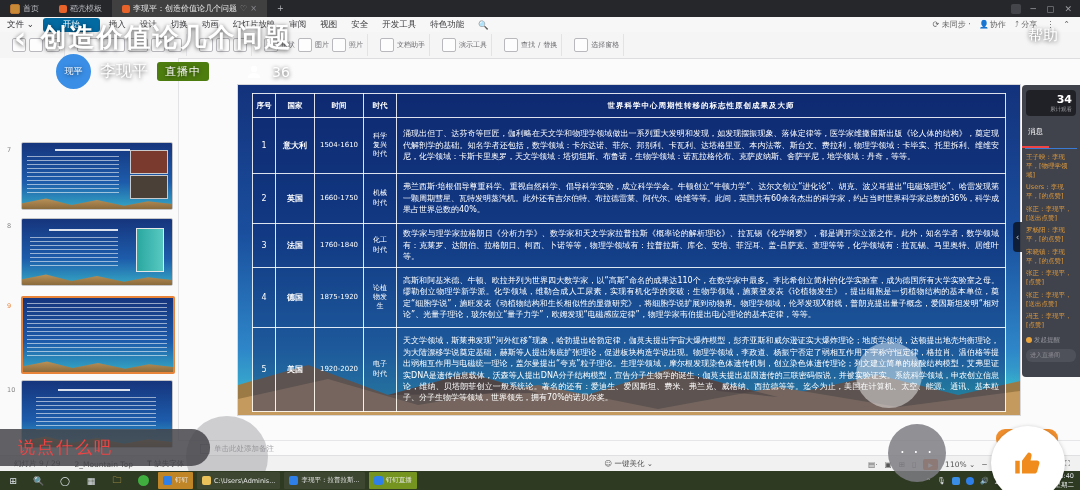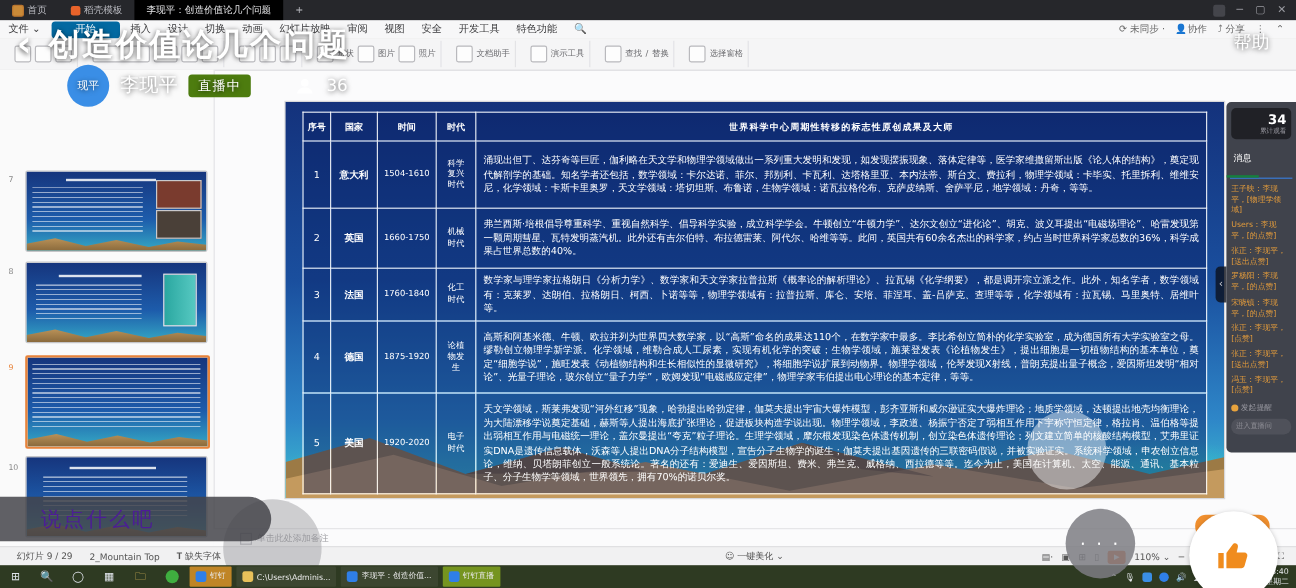--- a/index.html
+++ b/index.html
@@ -2,21 +2,21 @@
 <html><head>
 <meta charset="utf-8">
 <style>
   html,body{margin:0;padding:0;}
   #stage{position:relative;width:1080px;height:490px;overflow:hidden;
     font-family:"DejaVu Sans","Liberation Sans",sans-serif;background:#fbfbfc;user-select:none;}
   .abs{position:absolute;}
   
   #tabbar{left:0;top:0;width:1080px;height:17px;background:#26272b;display:flex;align-items:center;color:#b9bac0;font-size:8px;}
   .tab{display:flex;align-items:center;gap:3px;padding:0 10px;height:17px;}
-  .tab.active{background:#000000;color:#e8e8ea;flex-direction:column;}
+  .tab.active{background:#404040;color:#e8e8ea;}
   .tab .ticon{width:8px;height:8px;border-radius:2px;background:#e8632a;display:inline-block;}
   .tab .hicon{width:8px;height:8px;display:inline-block;border:1px solid #b9752f;border-radius:2px;background:#c98a38;}
   .winctl{margin-left:auto;display:flex;align-items:center;gap:10px;padding-right:8px;color:#9a9ba1;font-size:9px;}
   
   #menubar{left:0;top:17px;width:1080px;height:15px;background:#f7f7f8;border-bottom:1px solid #e4e4e6;display:flex;align-items:center;font-size:8.5px;color:#3a3a3c;}
   .mitem{padding:0 7px;white-space:nowrap;}
   .mitem.start{background:#0369a1;color:#fff;border-radius:3px;padding:1px 20px;margin:0 2px;}
   #menubar .right{margin-left:auto;display:flex;gap:9px;align-items:center;padding-right:10px;color:#666;font-size:8px;}
   
   #ribbon{left:0;top:32px;width:1080px;height:26px;background:#f5f5f6;border-bottom:1px solid #dddde0;display:flex;align-items:center;gap:8px;padding-left:8px;color:#6b6b6f;font-size:7px;}
@@ -45,21 +45,21 @@
   td.c-period{width:40px;text-align:center;font-size:7px;word-break:break-all;line-height:1.3;padding:0 4px;}
   td.c-era{width:20px;text-align:center;font-size:7px;word-break:break-all;line-height:1.3;padding:0 6px;}
   td.c-text{font-size:8px;line-height:1.42;text-align:justify;padding:2px 6px;}
   tr.hdr td{font-size:7.5px;font-weight:bold;text-align:center;line-height:1.2;}
   td.c-title{font-size:12.5px;font-weight:bold;text-align:center;letter-spacing:1px;margin-top:44px;}
   
   #chat{left:1022px;top:85px;width:58px;height:292px;background:rgba(12,16,26,.78);border-radius:4px 0 0 4px;color:#ddd;overflow:hidden;}
   #chat .stat{margin:5px 4px 3px;background:rgba(0,0,0,.5);border-radius:4px;padding:3px 4px;text-align:right;}
   #chat .stat .v{font-size:11px;font-weight:bold;color:#fff;}
   #chat .stat .l{font-size:5.5px;color:#9a9aa2;}
-  #chat .tab{font-size:7.5px;color:#fff;padding:1px 6px 2px;border-bottom:2px solid #15803d;display:inline-block;}
+  #chat .tab{font-size:7.5px;color:#fff;padding:1px 6px 2px;border-bottom:2px solid #ef4444;display:inline-block;}
   #chat .tabline{height:1px;background:#3a7bd5;margin:0 3px;}
   .cmsg{font-size:6.5px;color:#e09a3c;line-height:1.35;margin:4px 4px 0;word-break:break-all;}
   .cnotice{font-size:6.5px;color:#9a9aa2;margin:6px 4px 0;}
   .cnotice .dot{display:inline-block;width:6px;height:6px;border-radius:50%;background:#e8a33d;vertical-align:middle;margin-right:2px;}
   .cpill{font-size:6px;color:#8d8d95;background:rgba(255,255,255,.08);border-radius:6px;margin:4px 4px 0;padding:2px 4px;}
   #chathandle{left:1013px;top:222px;width:9px;height:30px;background:rgba(12,16,26,.78);border-radius:4px 0 0 4px;color:#cfcfd4;font-size:9px;display:flex;align-items:center;justify-content:center;}
   
   .shadowtxt{color:#fff;text-shadow:0 1px 4px rgba(0,0,0,.65);}
   #bigtitle{left:14px;top:20px;font-size:26px;font-weight:bold;letter-spacing:2px;display:flex;gap:12px;align-items:center;z-index:30;}
   #helpbtn{left:1028px;top:26px;font-size:15px;z-index:30;}
@@ -67,21 +67,21 @@
   #avatar{width:35px;height:35px;border-radius:50%;background:#3a8ee6;color:#fff;font-size:9px;display:flex;align-items:center;justify-content:center;}
   #pname{font-size:16px;}
   #livebadge{background:#4d7c0f;color:#fff;font-size:11px;border-radius:3px;padding:2px 8px;letter-spacing:1px;text-align:center;}
   #viewers{display:flex;align-items:center;gap:10px;margin-left:28px;font-size:14px;}
   #micpill{left:878px;top:356px;width:168px;height:40px;background:rgba(35,38,45,.8);border-radius:21px;display:flex;align-items:center;gap:9px;padding-left:10px;z-index:40;color:#fff;font-size:16px;letter-spacing:2px;}
   #whiteblob{left:856px;top:342px;width:66px;height:66px;border-radius:50%;background:rgba(255,255,255,.45);z-index:35;}
   #grayblob{left:186px;top:416px;width:82px;height:82px;border-radius:50%;background:rgba(150,150,155,.45);z-index:22;}
   #dotscircle{left:888px;top:424px;width:58px;height:58px;border-radius:50%;background:rgba(125,125,130,.85);display:flex;align-items:center;justify-content:center;color:#fff;font-size:15px;letter-spacing:2px;z-index:40;}
   #likebadge{left:996px;top:429px;width:62px;height:19px;background:#f08f2e;border-radius:9px;color:#fff;font-size:12px;display:flex;align-items:center;justify-content:center;z-index:41;}
   #likecircle{left:991px;top:426px;width:74px;height:74px;border-radius:50%;background:#fff;display:flex;align-items:center;justify-content:center;z-index:41;box-shadow:0 1px 4px rgba(0,0,0,.25);}
-  #commentpill{left:0;top:414px;width:192px;height:37px;background:rgba(68,68,74,.85);border-radius:0 19px 19px 0;display:flex;align-items:center;padding-left:34px;color:#4c1d95;font-size:17px;letter-spacing:2px;z-index:30;}
+  #commentpill{left:0;top:429px;width:192px;height:37px;background:rgba(68,68,74,.85);border-radius:0 19px 19px 0;display:flex;align-items:center;padding-left:18px;color:#ef4444;font-size:17px;letter-spacing:2px;z-index:30;}
   
   #notes{left:178px;top:440px;width:902px;height:15px;background:#fbfbfc;border-top:1px solid #e6e6e8;color:#9a9a9e;font-size:7.5px;display:flex;align-items:center;gap:4px;padding-left:22px;}
   #statusbar{left:0;top:455px;width:1080px;height:16px;background:#f1f1f2;border-top:1px solid #e0e0e2;display:flex;align-items:center;font-size:7.5px;color:#555;}
   #statusbar .seg{margin-left:14px;white-space:nowrap;}
   #statusbar .righticons{margin-left:auto;display:flex;align-items:center;gap:7px;padding-right:10px;}
   .playbtn{width:15px;height:11px;background:#e8632a;border-radius:2px;color:#fff;font-size:6px;display:flex;align-items:center;justify-content:center;}
   .zslider{width:64px;height:2px;background:#c9c9cc;position:relative;}
   .zslider .knob{position:absolute;left:30px;top:-3px;width:7px;height:7px;background:#8a8a8e;border-radius:50%;}
   #taskbar{left:0;top:471px;width:1080px;height:19px;background:#2e3a22;display:flex;align-items:center;color:#e8e8e8;z-index:38;}
   .tbicon{width:26px;height:19px;display:flex;align-items:center;justify-content:center;font-size:9px;color:#dfe3ea;}
@@ -369,21 +369,21 @@
     <div class="tbtn" style="background:#c08526;">
         <span class="appic"></span>
         <span>钉钉</span>
       </div>
     <div class="tbtn" style="background:#3c4630;">
         <span class="appic" style="background:#e8c15a;"></span>
         <span>C:\Users\Adminis...</span>
       </div>
     <div class="tbtn" style="background:#3c4630;">
         <span class="appic"></span>
-        <span>李现平：创造价值...</span>
+        <span>李现平：拉普拉斯...</span>
       </div>
     <div class="tbtn" style="background:#75941f;">
         <span class="appic"></span>
         <span>钉钉直播</span>
       </div>
     <div class="tray">
       <span>⌃</span>
       <span>🎙</span>
       <span style="width:8px;height:8px;background:#3a8ee6;border-radius:2px;display:inline-block;"></span>
       <span style="width:8px;height:8px;background:#2f7fe8;border-radius:50%;display:inline-block;"></span>

